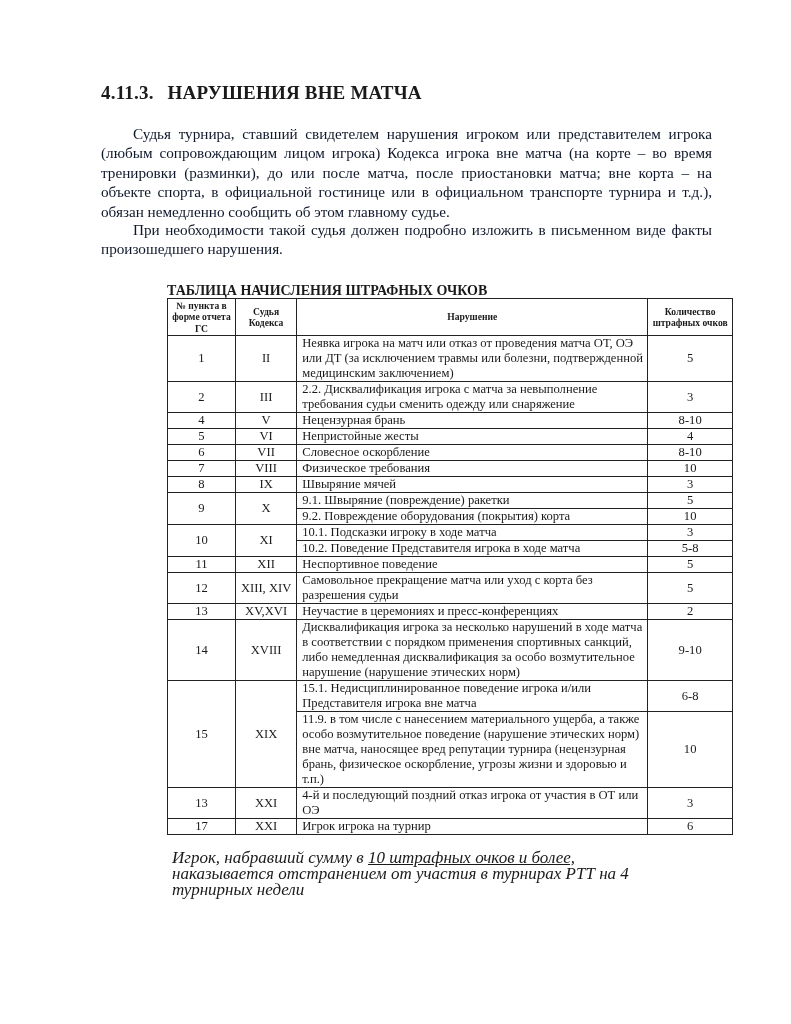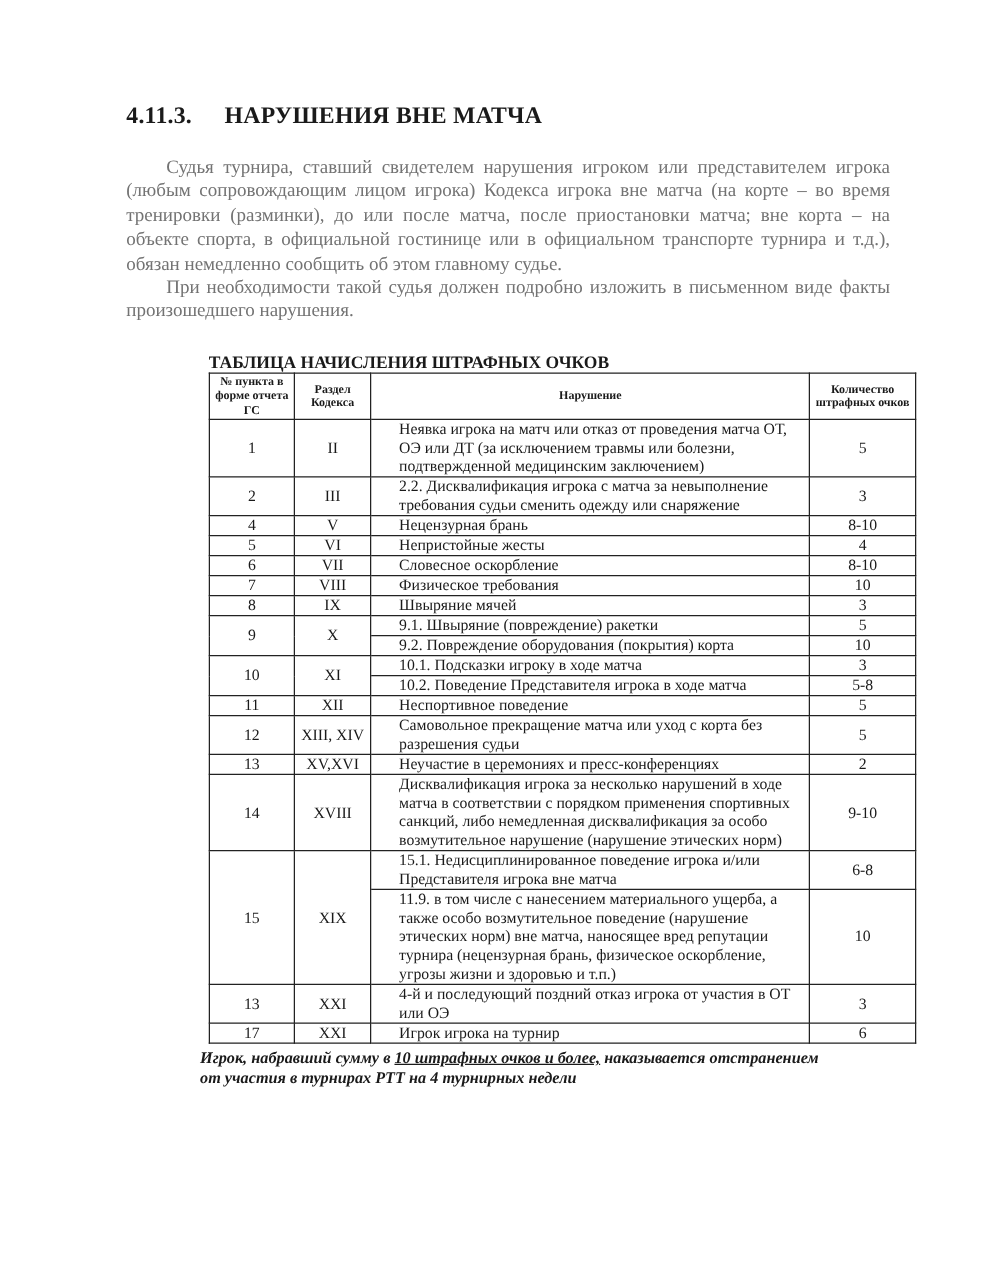--- a/index.html
+++ b/index.html
@@ -1,35 +1,35 @@
 <!DOCTYPE html>
 <html><head>
 <meta charset="utf-8">
 <style>
   html, body { margin: 0; padding: 0; background: #ffffff; }
   body { width: 791px; height: 1024px; position: relative; overflow: hidden;
          font-family: "Liberation Serif", "DejaVu Serif", serif; color: #1a1a1a; }
   .heading { position: absolute; left: 101px; top: 82px; font-size: 19px; font-weight: bold;
              letter-spacing: 0.2px; margin: 0; white-space: nowrap; }
-  .heading .num { margin-right: 26px; }
+  .heading .num { margin-right: 14px; }
   .para { position: absolute; left: 101px; width: 611px; font-size: 15.2px; line-height: 19.4px;
-          text-align: justify; text-indent: 32px; margin: 0; color: #737373; }
+          text-align: justify; text-indent: 32px; margin: 0; color: #0f172a; }
   .p1 { top: 124px; }
   .p2 { top: 220px; }
   .table-title { position: absolute; left: 167px; width: 507px; top: 283px; text-align: left;
                  font-size: 14px; font-weight: bold; margin: 0; }
   table.pen { position: absolute; left: 167px; top: 298px; width: 566px; border-collapse: collapse;
               font-size: 12.6px; line-height: 15px; }
   table.pen td, table.pen th { border: 1.3px solid #222; padding: 0 4px; vertical-align: middle; }
   table.pen th { font-weight: bold; font-size: 9.6px; line-height: 11.5px; text-align: center; height: 36px; }
   table.pen td.c { text-align: center; }
-  table.pen td.v { text-align: left; padding-left: 22px; }
+  table.pen td.v { text-align: left; padding-left: 5px; }
   col.c1 { width: 61px; } col.c2 { width: 55px; } col.c3 { width: 315px; } col.c4 { width: 76px; }
-  .note { position: absolute; left: 160px; top: 838px; width: 500px; font-size: 13px; line-height: 16px;
-          font-weight: bold; font-style: italic; margin: 0; }
+  .note { position: absolute; left: 160px; top: 838px; width: 500px; font-size: 17px; line-height: 16px;
+          font-weight: normal; font-style: italic; margin: 12px; }
   .note u { text-decoration: underline; }
 </style>
 </head>
 <body>
 
 <h1 class="heading"><span class="num">4.11.3.</span><span>НАРУШЕНИЯ ВНЕ МАТЧА</span></h1>
 
 <p class="para p1">Судья турнира, ставший свидетелем нарушения игроком или представителем игрока (любым сопровождающим лицом игрока) Кодекса игрока вне матча (на корте – во время тренировки (разминки), до или после матча, после приостановки матча; вне корта – на объекте спорта, в официальной гостинице или в официальном транспорте турнира и т.д.), обязан немедленно сообщить об этом главному судье.</p>
 <p class="para p2">При необходимости такой судья должен подробно изложить в письменном виде факты произошедшего нарушения.</p>
 
@@ -38,21 +38,21 @@
 <table class="pen">
   <colgroup>
       <col class="c1">
       <col class="c2">
       <col class="c3">
       <col class="c4">
     </colgroup>
   <thead>
     <tr>
       <th>№ пункта в форме отчета ГС</th>
-      <th>Раздел Кодекса</th>
+      <th>Судья Кодекса</th>
       <th>Нарушение</th>
       <th>Количество штрафных очков</th>
     </tr>
   </thead>
   <tbody id="tbody">
       <tr>
         <td class="c" rowspan="1">1</td>
         <td class="c" rowspan="1">II</td>
         <td class="v">Неявка игрока на матч или отказ от проведения матча ОТ, ОЭ или ДТ (за исключением травмы или болезни, подтвержденной медицинским заключением)</td>
         <td class="c">5</td>

